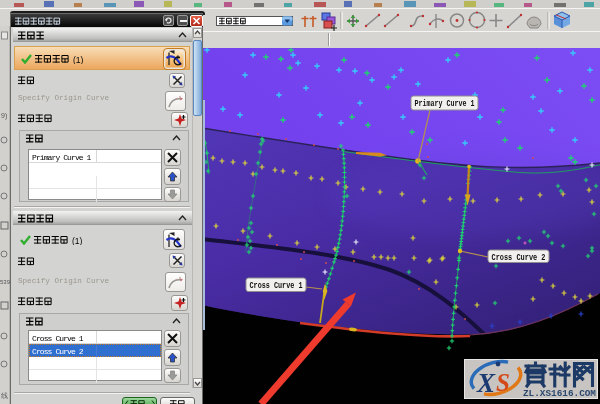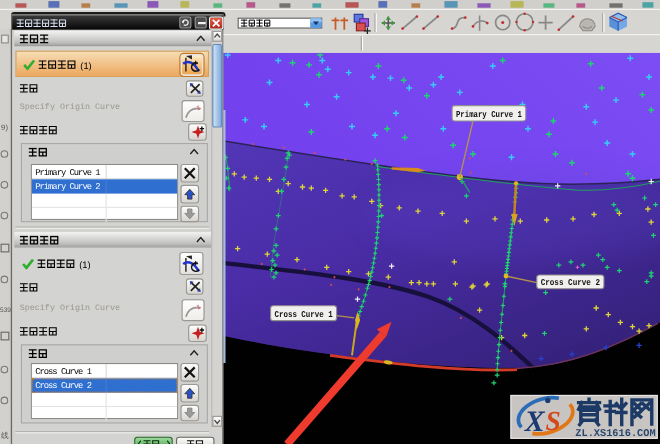--- a/index.html
+++ b/index.html
@@ -544,24 +544,20 @@
     <div class="abs" style="left:152px;top:4px">
           <svg width="9" height="6" viewBox="0 0 9 6">
             <path d="M1,5 L4.5,1 L8,5" stroke="#222" stroke-width="1.3" fill="none"></path>
           </svg>
         </div>
     <div class="abs" style="left:8px;top:18px;width:134px;height:51px;background:#fff;border:1px solid #8a8a88">
       <div class="abs" style="left:0;top:0;width:132px;height:13px;border-bottom:1px solid #d8d8d8">
             <span style="font-family:'Liberation Mono';font-size:8px;letter-spacing:-0.9px;position:absolute;left:3px;top:2.5px">Primary Curve  1</span>
             <div class="abs" style="left:67px;top:0;width:1px;height:13px;background:#d8d8d8"></div>
           </div>
-      <div class="abs" style="left:0;top:13px;width:132px;height:13px;background:#2f6fd0">
-            <span style="font-family:'Liberation Mono';font-size:8px;letter-spacing:-0.9px;color:#fff;position:absolute;left:3px;top:2.5px">Primary Curve  2</span>
-            <div class="abs" style="left:67px;top:0;width:1px;height:13px;background:#4a7ad0"></div>
-          </div>
       <div class="abs" style="left:0;top:26px;width:132px;height:13px;border-bottom:1px solid #e4e4e4">
             <div class="abs" style="left:67px;top:0;width:1px;height:26px;background:#e4e4e4"></div>
           </div>
     </div>
     <div class="btn3" style="left:144px;top:18px;width:17px;height:17px">
           <svg width="13" height="13" viewBox="0 0 13 13">
             <path d="M2,2 L11,11 M11,2 L2,11" stroke="#111" stroke-width="2"></path>
           </svg>
         </div>
     <div class="btn3" style="left:144px;top:37px;width:17px;height:17px">

